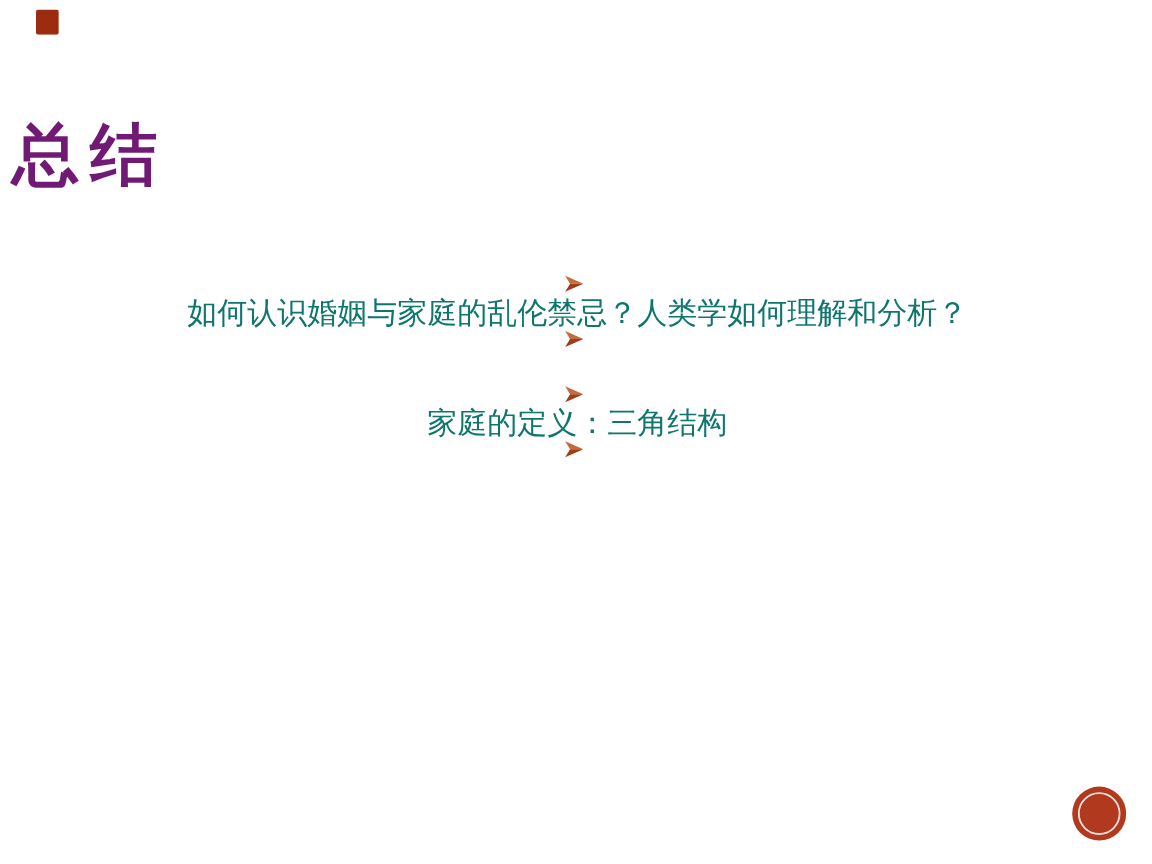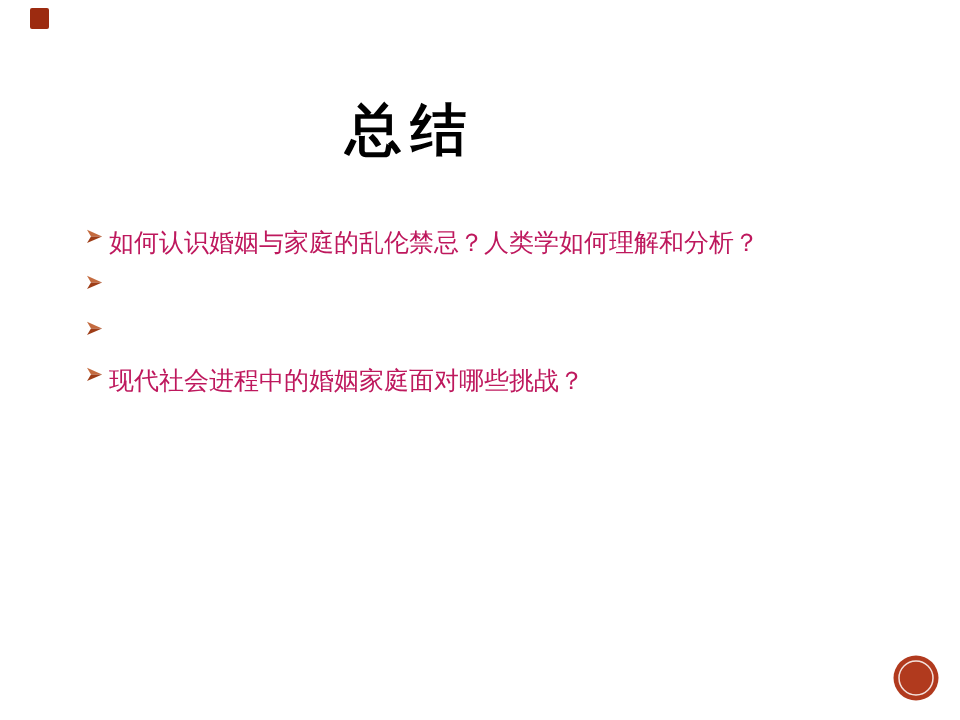--- a/index.html
+++ b/index.html
@@ -25,43 +25,45 @@
   }
   
   .title {
     position: absolute;
     left: 0;
     top: 96px;
     width: 811px;
     margin: 0;
     padding: 0 0 0 10px;
     box-sizing: border-box;
-    text-align: center;
+    text-align: left;
     font-size: 56px;
     font-weight: 700;
     letter-spacing: 9px;
-    color: #000000;
+    color: #701a75;
     line-height: 1.2;
   }
   
   .bullets {
     position: absolute;
     left: 86px;
     top: 226px;
     margin: 0;
     padding: 0;
     list-style: none;
     width: 790px;
   }
   .bullet {
     display: flex;
+    align-items: center;
     height: 46px;
     font-size: 25px;
-    color: #be185d;
+    color: #0f766e;
     white-space: nowrap;
+    flex-direction: column;
   }
   .bullet .arrow {
     flex: 0 0 auto;
     width: 18px;
     height: 16px;
     margin-right: 5px;
     margin-top: 2px;
   }
   .bullet-text {
     display: inline-block;
@@ -98,27 +100,27 @@
       <svg class="arrow" viewBox="0 0 20 18" aria-hidden="true">
         <polygon points="1,2 18,9.5 5.5,9.5" fill="#C46B3F"></polygon>
         <polygon points="5.5,9.5 18,9.5 1,17" fill="#9E3D17"></polygon>
       </svg>
     </li>
     <li class="bullet">
       <svg class="arrow" viewBox="0 0 20 18" aria-hidden="true">
         <polygon points="1,2 18,9.5 5.5,9.5" fill="#C46B3F"></polygon>
         <polygon points="5.5,9.5 18,9.5 1,17" fill="#9E3D17"></polygon>
       </svg>
+      <span class="bullet-text">家庭的定义：三角结构</span>
     </li>
     <li class="bullet">
       <svg class="arrow" viewBox="0 0 20 18" aria-hidden="true">
         <polygon points="1,2 18,9.5 5.5,9.5" fill="#C46B3F"></polygon>
         <polygon points="5.5,9.5 18,9.5 1,17" fill="#9E3D17"></polygon>
       </svg>
-      <span class="bullet-text">现代社会进程中的婚姻家庭面对哪些挑战？</span>
     </li>
   </ul>
 
   <svg class="stamp" viewBox="0 0 46 46" aria-hidden="true">
     <circle cx="23" cy="23" r="22.5" fill="#B13A1E"></circle>
     <circle cx="23" cy="23" r="17" fill="none" stroke="#FFFFFF" stroke-width="1.5" opacity="0.85"></circle>
   </svg>
 
 </div>
 

